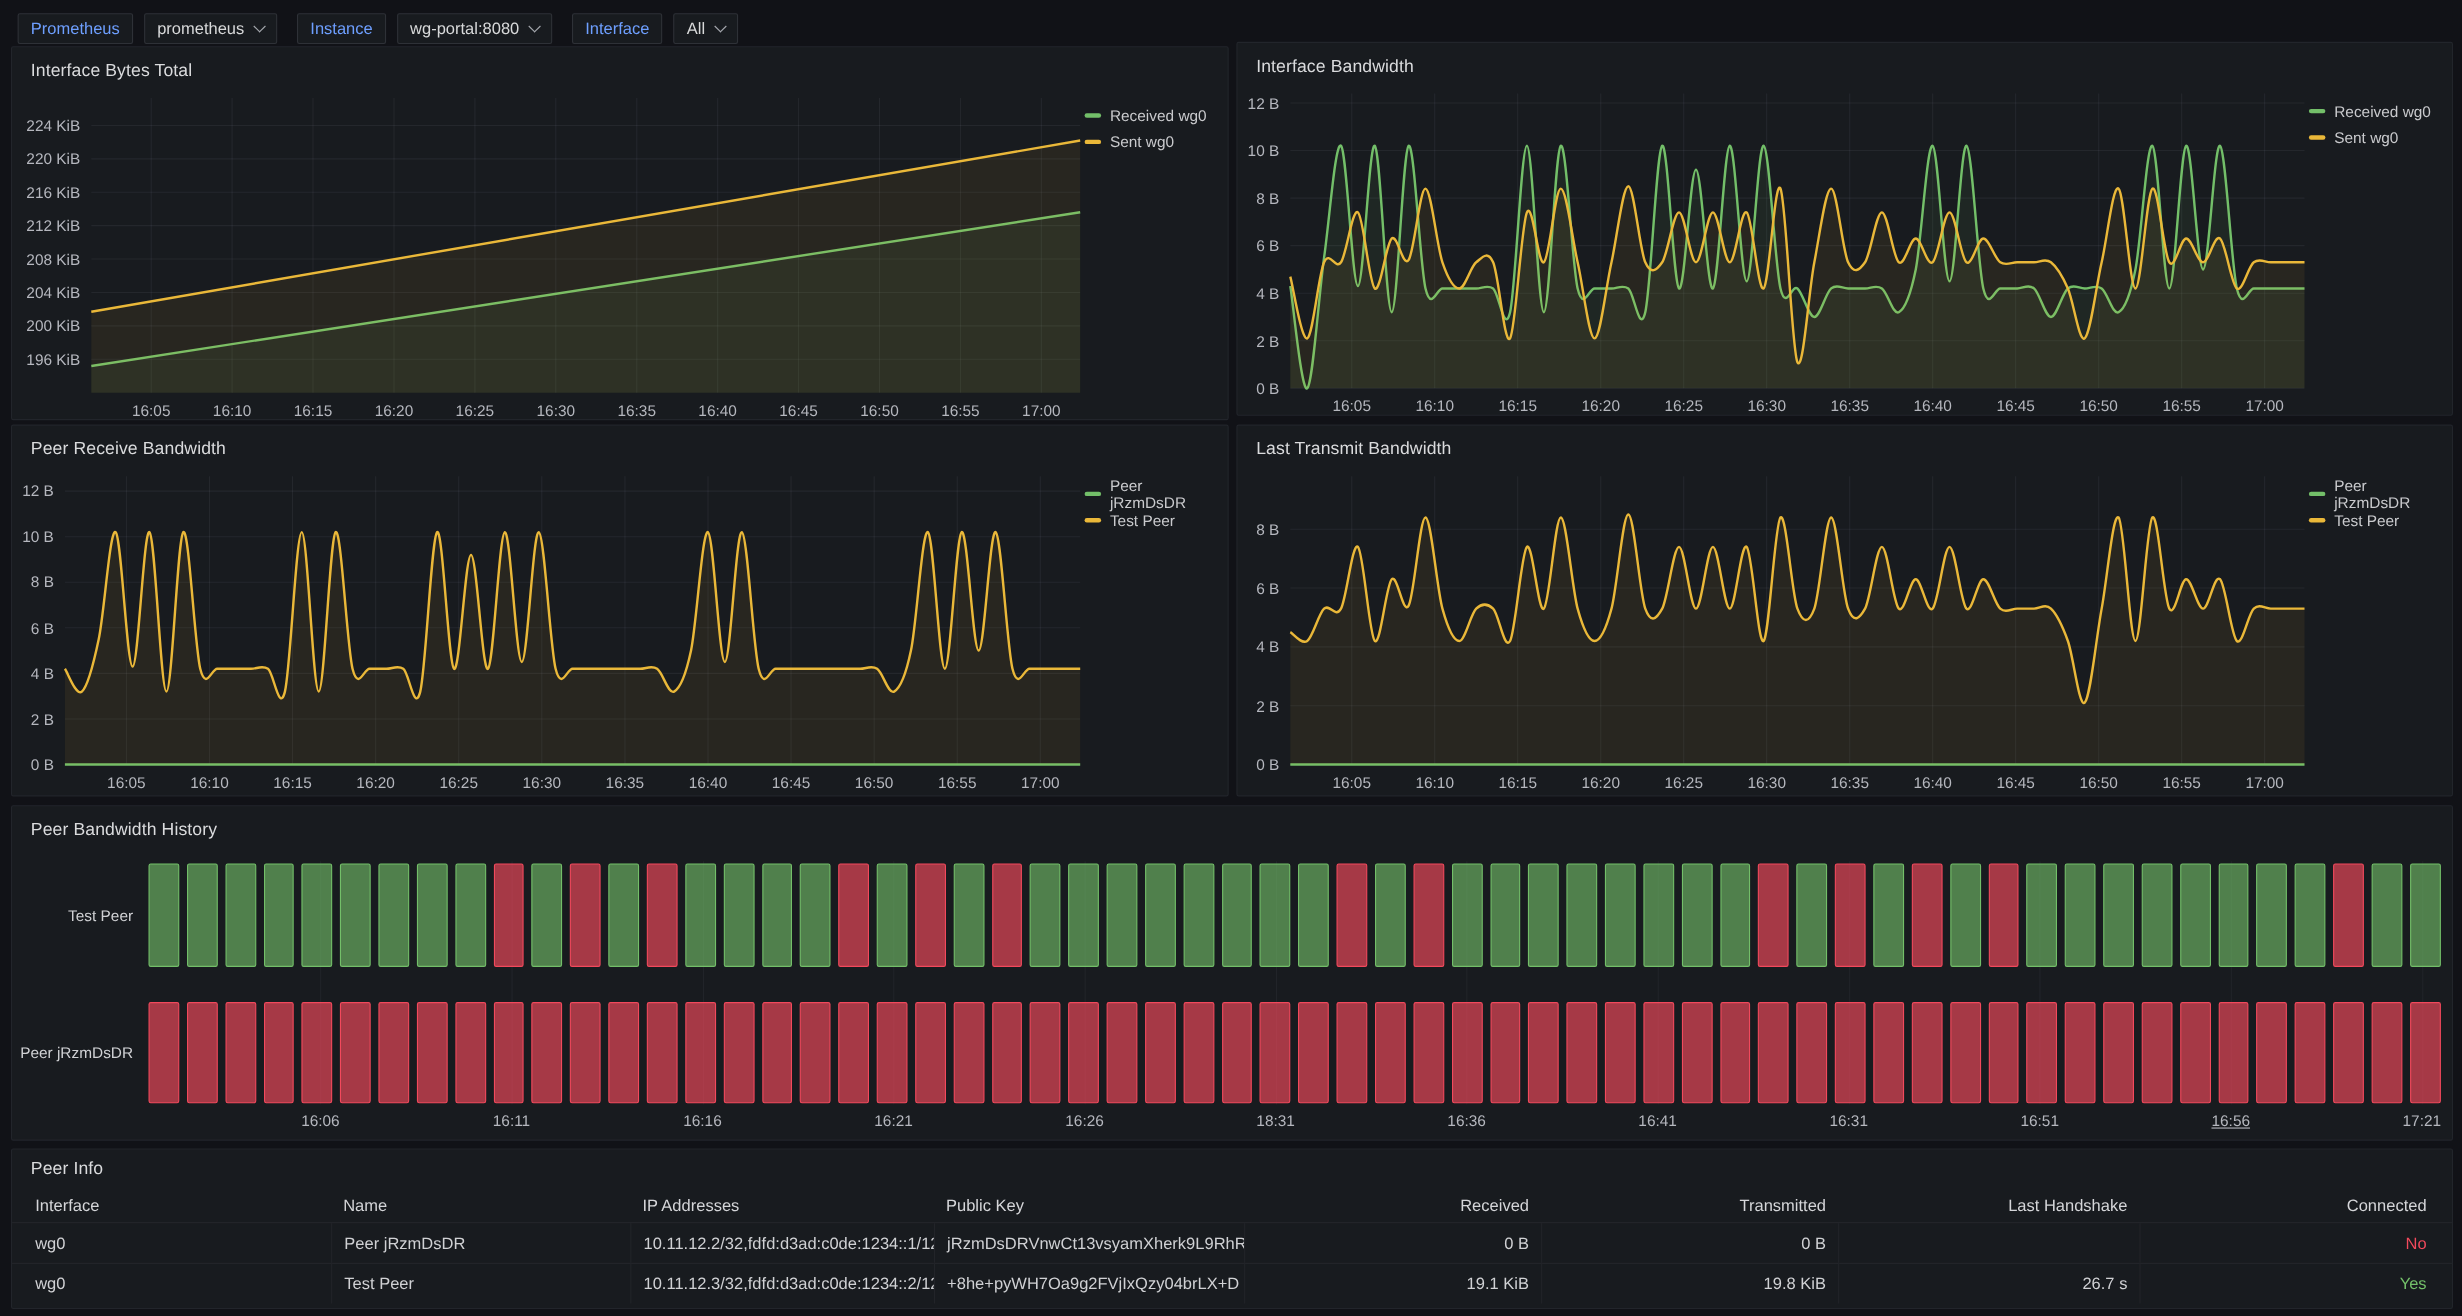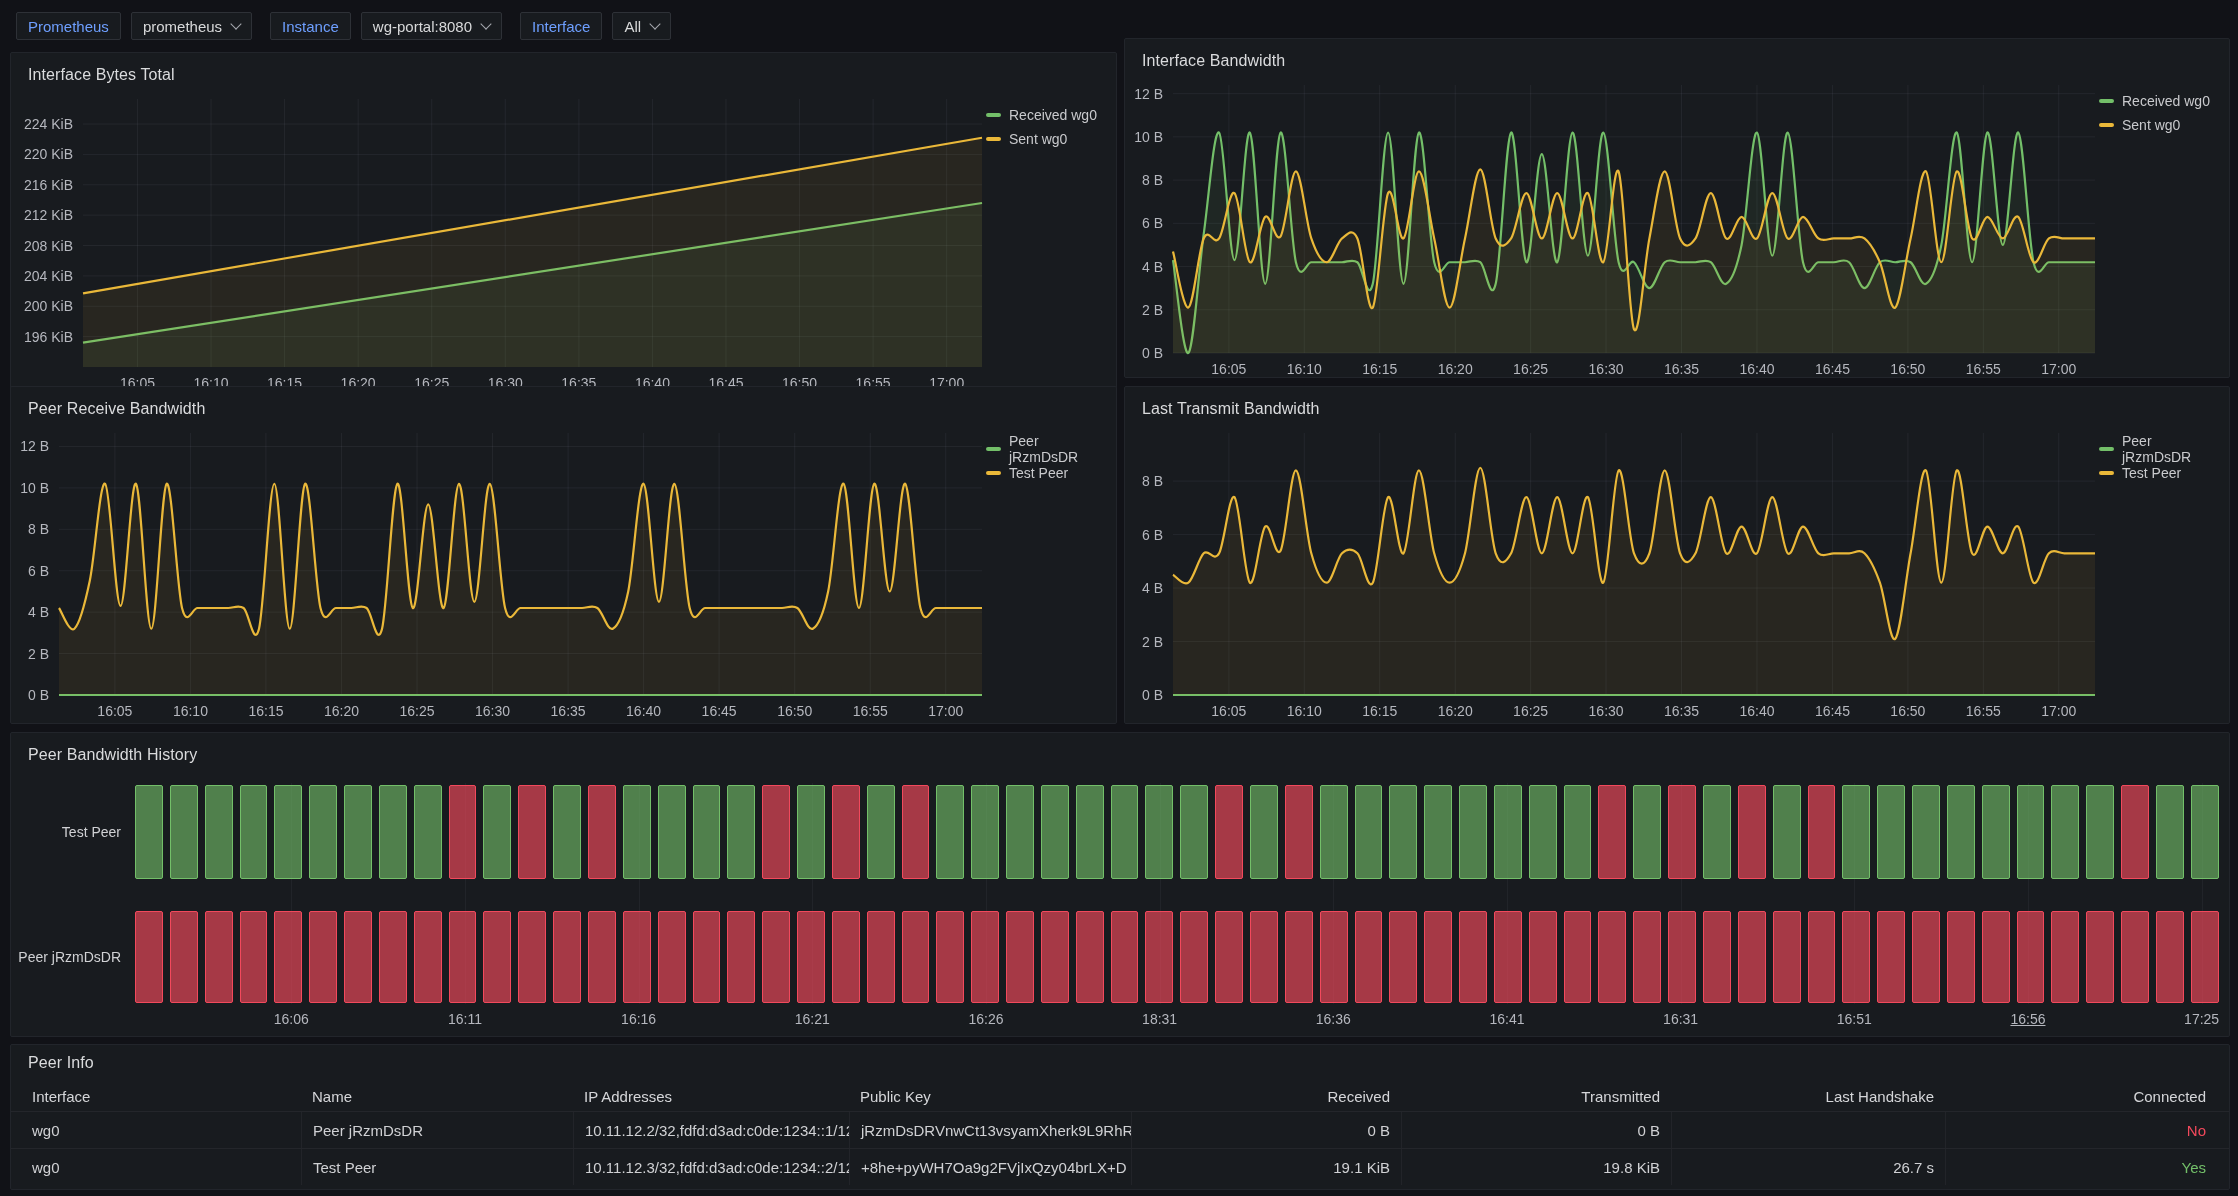--- a/index.html
+++ b/index.html
@@ -11,21 +11,21 @@
   .var-group{display:flex;margin-right:18px}
   .var-label,.var-value{height:28px;display:flex;align-items:center;padding:0 11px;
        background:#181b1f;border:1px solid #2e3137;border-radius:2px;font-size:15px;box-sizing:border-box}
   .var-label{color:#6e9fff;margin-right:10px}
   .var-value{color:#d8d9da;cursor:pointer}
   .chev{width:7px;height:7px;border-right:1.5px solid #a5a8ae;border-bottom:1.5px solid #a5a8ae;
         transform:rotate(45deg);margin-left:10px;margin-top:-4px;flex:none}
 
   
   .panel{position:absolute;background:#181b1f;border:1px solid #22252b;border-radius:2px;box-sizing:border-box}
-  #p1{left:10px;top:52px;width:1107px;height:340px}
+  #p1{left:10px;top:42px;width:1107px;height:340px}
   #p2{left:1124px;top:38px;width:1106px;height:340px}
   #p3{left:10px;top:386px;width:1107px;height:338px}
   #p4{left:1124px;top:386px;width:1106px;height:338px}
   #p5{left:10px;top:732px;width:2220px;height:305px}
   #p6{left:10px;top:1044px;width:2220px;height:146px}
   .panel-title{position:absolute;top:13px;left:17px;font-size:16px;font-weight:500;color:#dadbdd;
                letter-spacing:.1px;cursor:pointer;white-space:nowrap}
   #p6 .panel-title{top:9px}
 
   
@@ -354,21 +354,21 @@
       <div class="tl-tick" style="left: 57.5%;">16:36</div>
       <div class="tl-grid" style="left: 65.8333%;"></div>
       <div class="tl-tick" style="left: 65.8333%;">16:41</div>
       <div class="tl-grid" style="left: 74.1667%;"></div>
       <div class="tl-tick" style="left: 74.1667%;">16:31</div>
       <div class="tl-grid" style="left: 82.5%;"></div>
       <div class="tl-tick" style="left: 82.5%;">16:51</div>
       <div class="tl-grid" style="left: 90.8333%;"></div>
       <div class="tl-tick" style="left: 90.8333%; text-decoration: underline;">16:56</div>
       <div class="tl-grid" style="left: 99.1667%;"></div>
-      <div class="tl-tick" style="left: 99.1667%;">17:25</div>
+      <div class="tl-tick" style="left: 99.1667%;">17:21</div>
       <div class="tl-row r0">
         <div class="tl-label">Test Peer</div>
         <div class="tl-bar" style="border-color: rgb(115, 191, 105); background: rgba(115, 191, 105, 0.62);"></div>
         <div class="tl-bar" style="border-color: rgb(115, 191, 105); background: rgba(115, 191, 105, 0.62);"></div>
         <div class="tl-bar" style="border-color: rgb(115, 191, 105); background: rgba(115, 191, 105, 0.62);"></div>
         <div class="tl-bar" style="border-color: rgb(115, 191, 105); background: rgba(115, 191, 105, 0.62);"></div>
         <div class="tl-bar" style="border-color: rgb(115, 191, 105); background: rgba(115, 191, 105, 0.62);"></div>
         <div class="tl-bar" style="border-color: rgb(115, 191, 105); background: rgba(115, 191, 105, 0.62);"></div>
         <div class="tl-bar" style="border-color: rgb(115, 191, 105); background: rgba(115, 191, 105, 0.62);"></div>
         <div class="tl-bar" style="border-color: rgb(115, 191, 105); background: rgba(115, 191, 105, 0.62);"></div>

